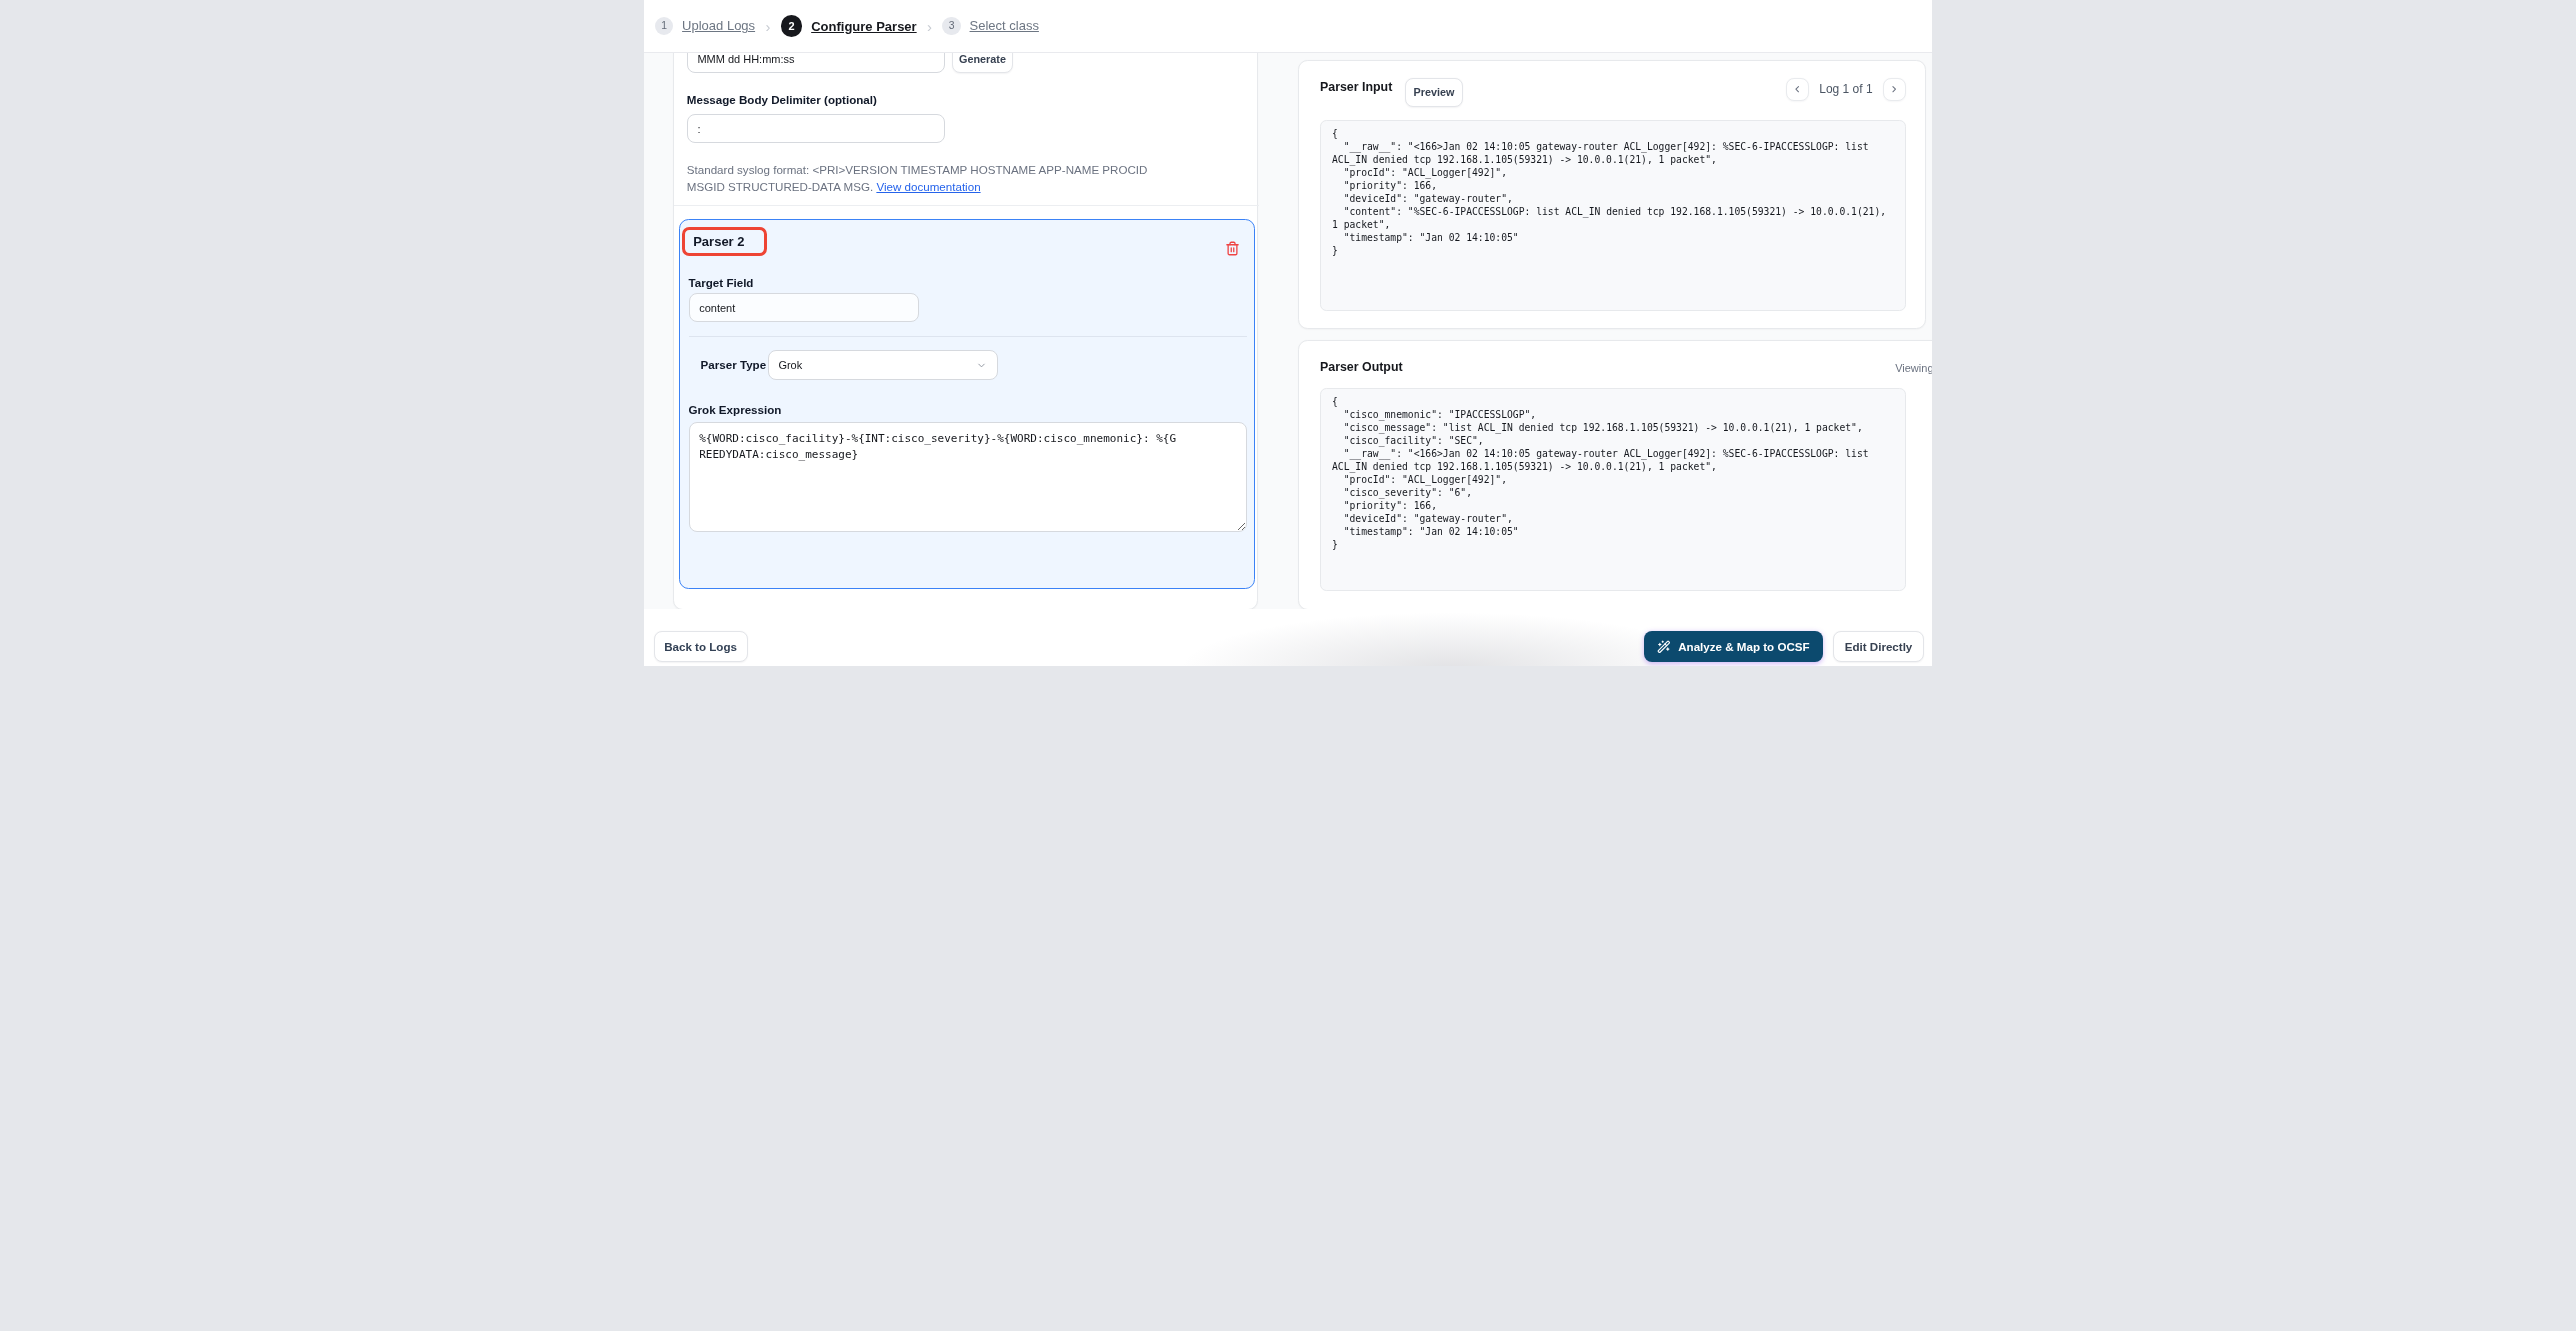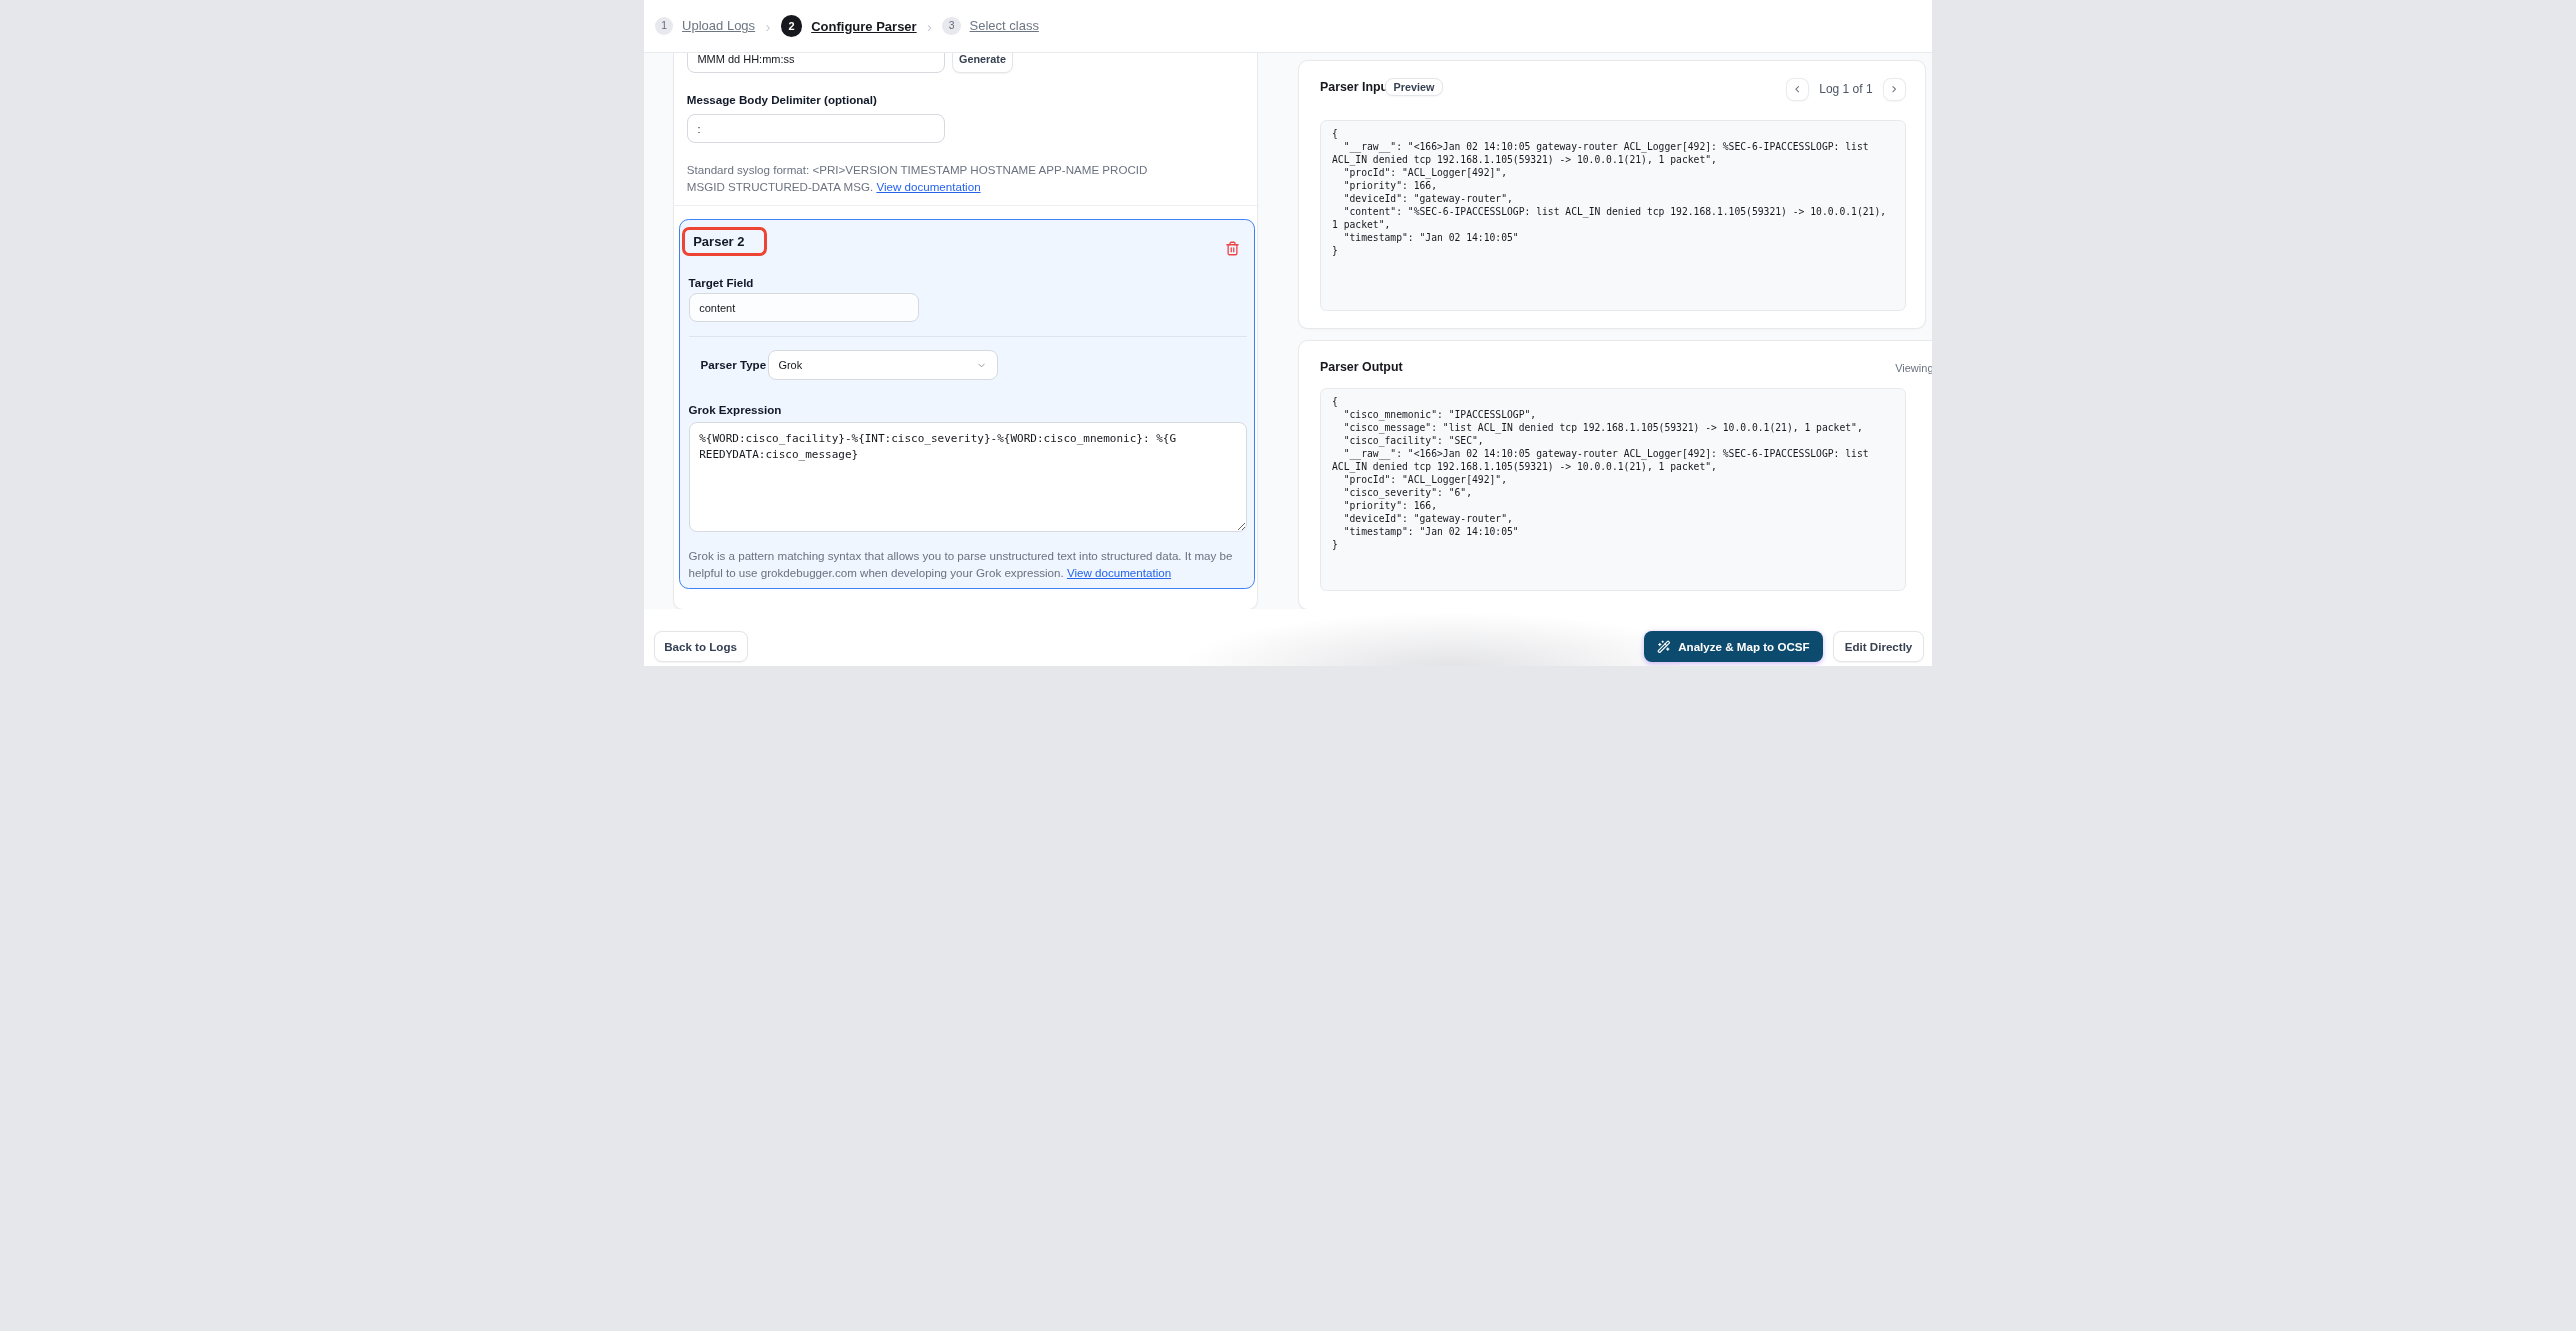--- a/index.html
+++ b/index.html
@@ -79,21 +79,21 @@
     background:#ffffff; border:0.8px solid #d6d9de; border-radius:8px;
     font-family:"DejaVu Sans Mono", monospace; font-size:11px; line-height:1.45; color:#16181d;
     padding:8px 69px 8px 9.6px; white-space:pre-wrap; word-break:break-all;
     resize:both; outline:none;
   }
 
   
   .right-card-1 { left:654px; top:60px; width:628px; height:269px; }
   .right-card-2 { left:654px; top:340px; width:748px; height:270px; }
   .panel-title { position:absolute; left:21px; top:19px; font-size:12.4px; font-weight:700; color:#16181d; }
-  .preview-btn { position:absolute; left:86px; top:16.7px; width:58px; height:18px; }
+  .preview-btn { position:absolute; left:106px; top:16.7px; width:58px; height:29px; }
   .log-nav { position:absolute; right:19px; top:16.7px; display:flex; align-items:center; gap:10.4px; }
   .nav-btn {
     width:23px; height:23px; border-radius:8px; border:0.8px solid #e9ebee; background:#ffffff;
     display:flex; align-items:center; justify-content:center; cursor:pointer;
     box-shadow:0 0.8px 1.6px rgba(16,24,40,.04);
   }
   .log-count { font-size:12px; color:#4b5563; }
   .viewing-label { position:absolute; right:21px; top:21px; font-size:11px; color:#6b7280; }
   .code-block {
     position:absolute; left:21px; width:586px;
@@ -170,24 +170,20 @@
         <span style="line-height:0;">
           <svg width="11" height="11" viewBox="0 0 24 24" fill="none" stroke="#8b919b" stroke-width="2" stroke-linecap="round" stroke-linejoin="round">
               <polyline points="6 9 12 15 18 9"></polyline>
             </svg>
         </span>
       </div>
 
       <div class="field-label" style="left:8.8px; top:183px;">Grok Expression</div>
       <textarea class="grok-area" spellcheck="false" style="">%{WORD:cisco_facility}-%{INT:cisco_severity}-%{WORD:cisco_mnemonic}: %{GREEDYDATA:cisco_message}</textarea>
 
-      <p class="note" style="left:8.8px; top:328px; width:553px;">
-        <span>Grok is a pattern matching syntax that allows you to parse unstructured text into structured data. It may be helpful to use grokdebugger.com when developing your Grok expression.</span>
-        <a href="#">View documentation</a>
-      </p>
     </div>
   </div>
 
   <div class="card right-card-1">
     <div class="panel-title">Parser Input</div>
     <button class="btn preview-btn">Preview</button>
 
     <div class="log-nav">
       <button class="nav-btn">
         <span style="line-height:0;">

